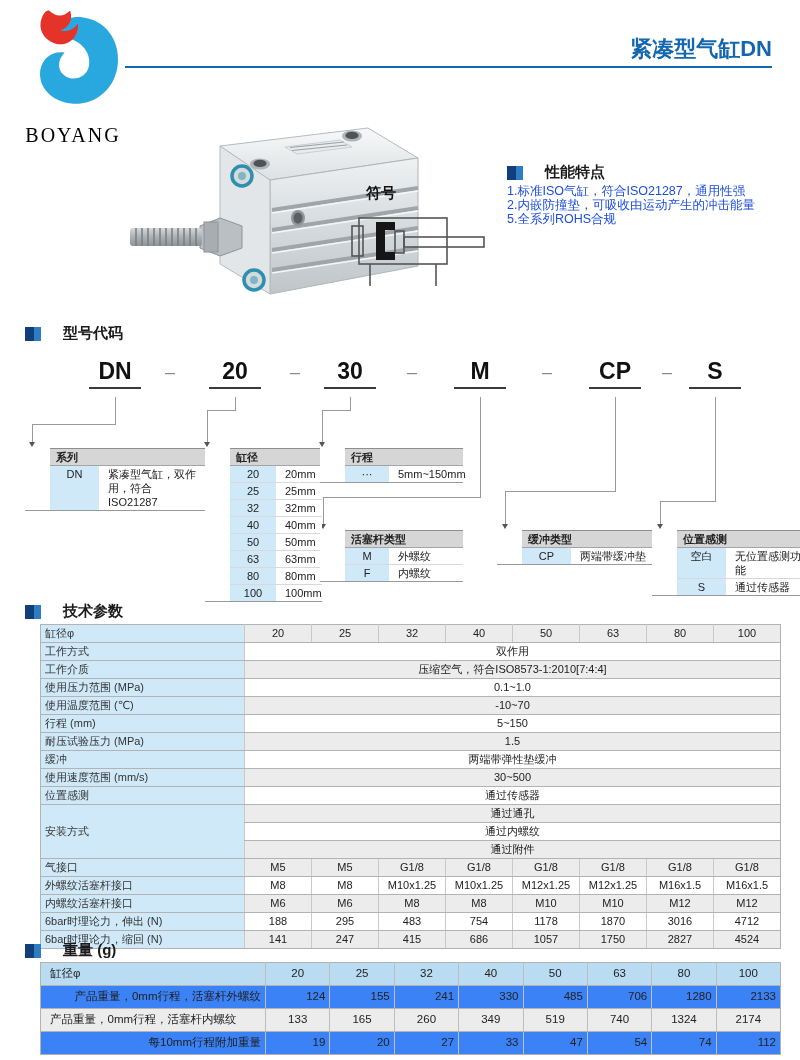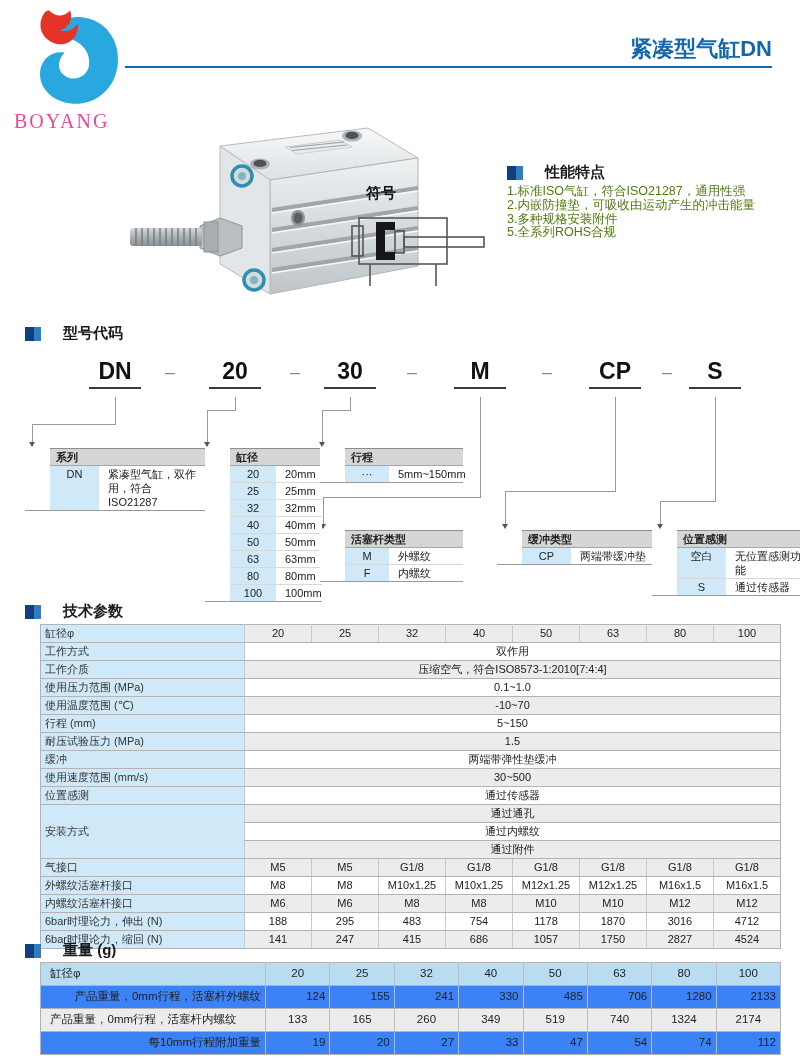--- a/index.html
+++ b/index.html
@@ -1,30 +1,30 @@
 <!DOCTYPE html>
 <html><head>
 <meta charset="utf-8">
 <style>
   html,body{margin:0;padding:0;background:#fff;}
   body{font-family:"Liberation Sans","DejaVu Sans",sans-serif;color:#222;}
   .page{position:relative;width:800px;height:1060px;background:#fff;overflow:hidden;}
 
   
-  .brand-name{position:absolute;left:14px;top:110px;width:118px;text-align:left;
-    font-family:"Liberation Serif","DejaVu Serif",serif;font-size:20px;letter-spacing:2px;color:#ec4899;}
+  .brand-name{position:absolute;left:14px;top:124px;width:118px;text-align:center;
+    font-family:"Liberation Serif","DejaVu Serif",serif;font-size:20px;letter-spacing:2px;color:#000000;}
   .page-title{position:absolute;right:28px;top:34px;font-size:22px;font-weight:bold;color:#1467ae;}
   .title-line{position:absolute;left:125px;top:66px;width:647px;height:2px;background:#1467ae;}
 
   
   .sec-h{position:absolute;display:flex;align-items:center;gap:22px;font-size:15px;font-weight:bold;color:#1a1a1a;}
   .sec-icon{width:16px;height:14px;background:linear-gradient(to right,#123f7c 0 58%,#2d7dc2 58% 100%);flex:0 0 auto;}
 
   
-  .features-list{position:absolute;left:507px;top:185px;width:290px;font-size:12.5px;line-height:13.8px;color:#4d7c0f;}
+  .features-list{position:absolute;left:507px;top:185px;width:290px;font-size:12.5px;line-height:13.8px;color:#1d4ed8;}
 
   
   .code{position:absolute;transform:translateX(-50%);top:358px;font-size:23px;font-weight:bold;color:#111;
     min-width:44px;text-align:center;border-bottom:2px solid #3a3a3a;padding:0 4px 2px;}
   .dash{position:absolute;transform:translateX(-50%);top:362px;font-size:18px;color:#888;}
   .cline{position:absolute;background:#999;}
   .carrow{position:absolute;width:0;height:0;border-left:3.5px solid transparent;border-right:3.5px solid transparent;
     border-top:5px solid #555;transform:translateX(-50%);}
 
   
@@ -147,21 +147,20 @@
     <path d="M28,12 H47 V20 H37 V42 H47 V50 H28 Z" fill="#161616"></path>
   </svg>
 
   <div class="sec-h" style="left:507px;top:163px;">
     <span class="sec-icon"></span>
     <span>性能特点</span>
   </div>
   <div class="features-list">
       <div>1.标准ISO气缸，符合ISO21287，通用性强</div>
       <div>2.内嵌防撞垫，可吸收由运动产生的冲击能量</div>
-      <div>3.多种规格安装附件</div>
       <div>5.全系列ROHS合规</div>
     </div>
 
   <div class="sec-h" style="left:25px;top:324px;">
     <span class="sec-icon"></span>
     <span>型号代码</span>
   </div>
   <div>
       <span class="code" style="left: 115px;">DN</span>
       <span class="dash" style="left: 170px;">–</span>

